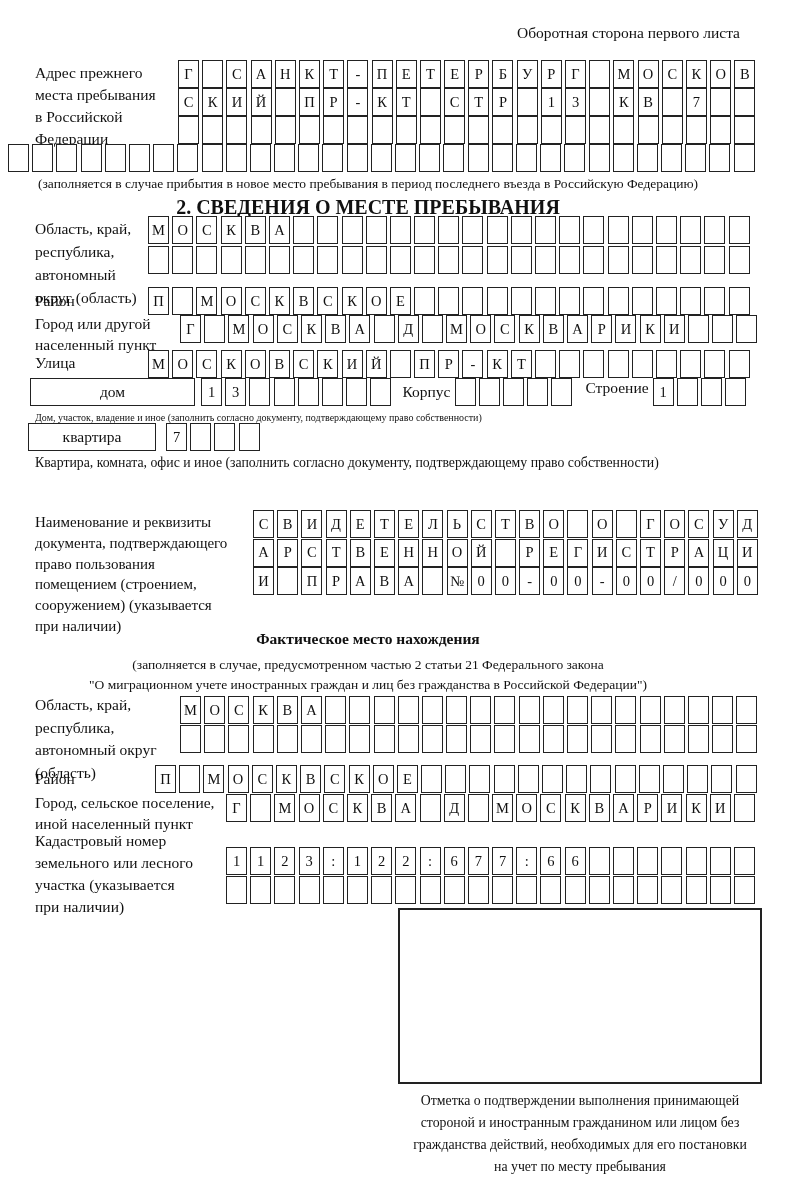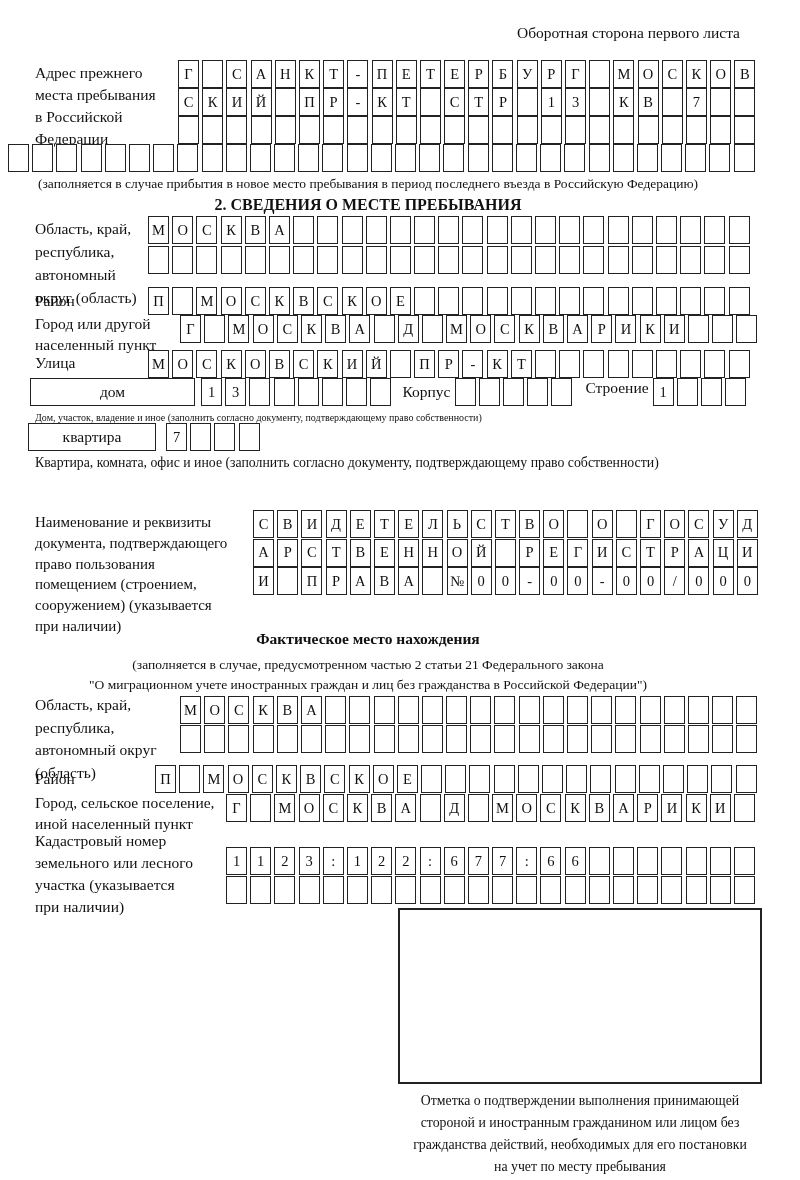--- a/index.html
+++ b/index.html
@@ -150,21 +150,21 @@
       <span class="cell"></span>
       <span class="cell"></span>
       <span class="cell"></span>
       <span class="cell"></span>
       <span class="cell"></span>
       <span class="cell"></span>
       <span class="cell"></span>
     </div>
   <div class="abs note center" style="top:174px;">(заполняется в случае прибытия в новое место пребывания в период последнего въезда в Российскую Федерацию)</div>
 
-  <div class="abs center bold" style="top:196px; font-size:16px;">2. СВЕДЕНИЯ О МЕСТЕ ПРЕБЫВАНИЯ</div>
+  <div class="abs center bold" style="top:196px; font-size:20px;">2. СВЕДЕНИЯ О МЕСТЕ ПРЕБЫВАНИЯ</div>
 
   <div class="abs lbl" style="left:35px; top:217px; line-height:23px;">
     <span>Область, край,</span>
     <span>республика,</span>
     <span>автономный</span>
     <span>округ (область)</span>
   </div>
   <div class="abs rows-stack gap2" style="left:148px; top:216px;">
     <div class="cells-row">
         <span class="cell">М</span>

